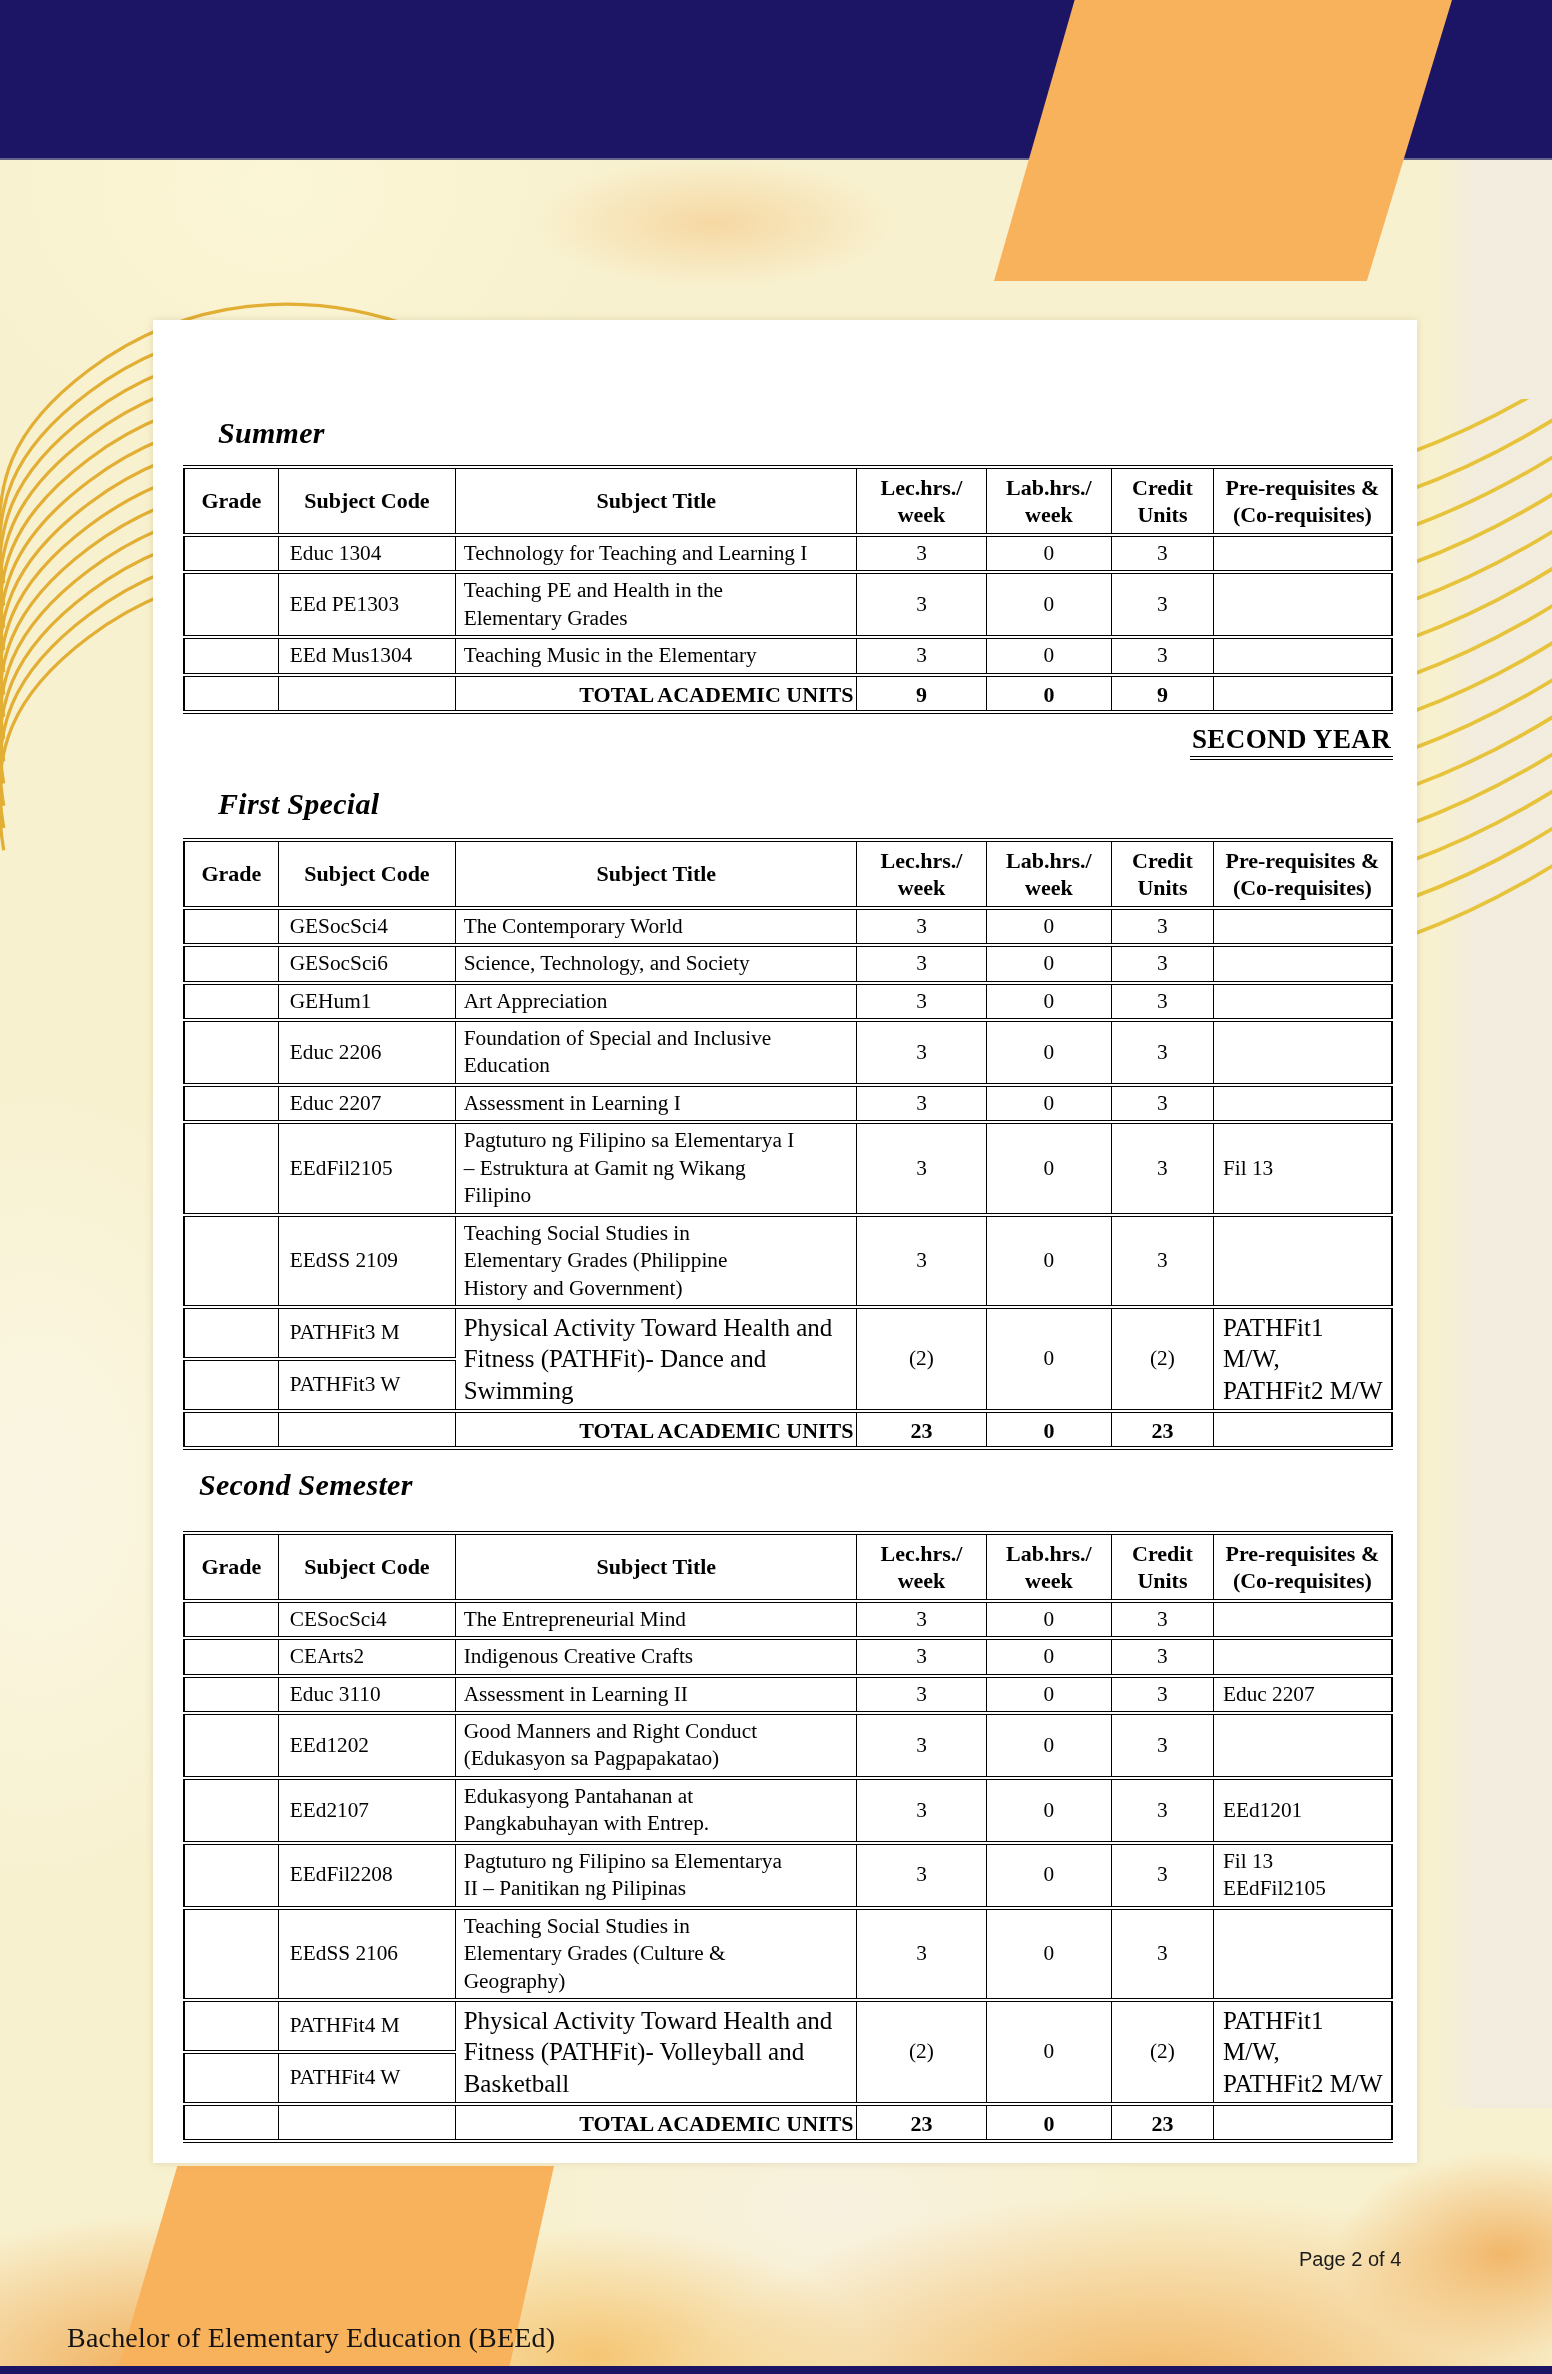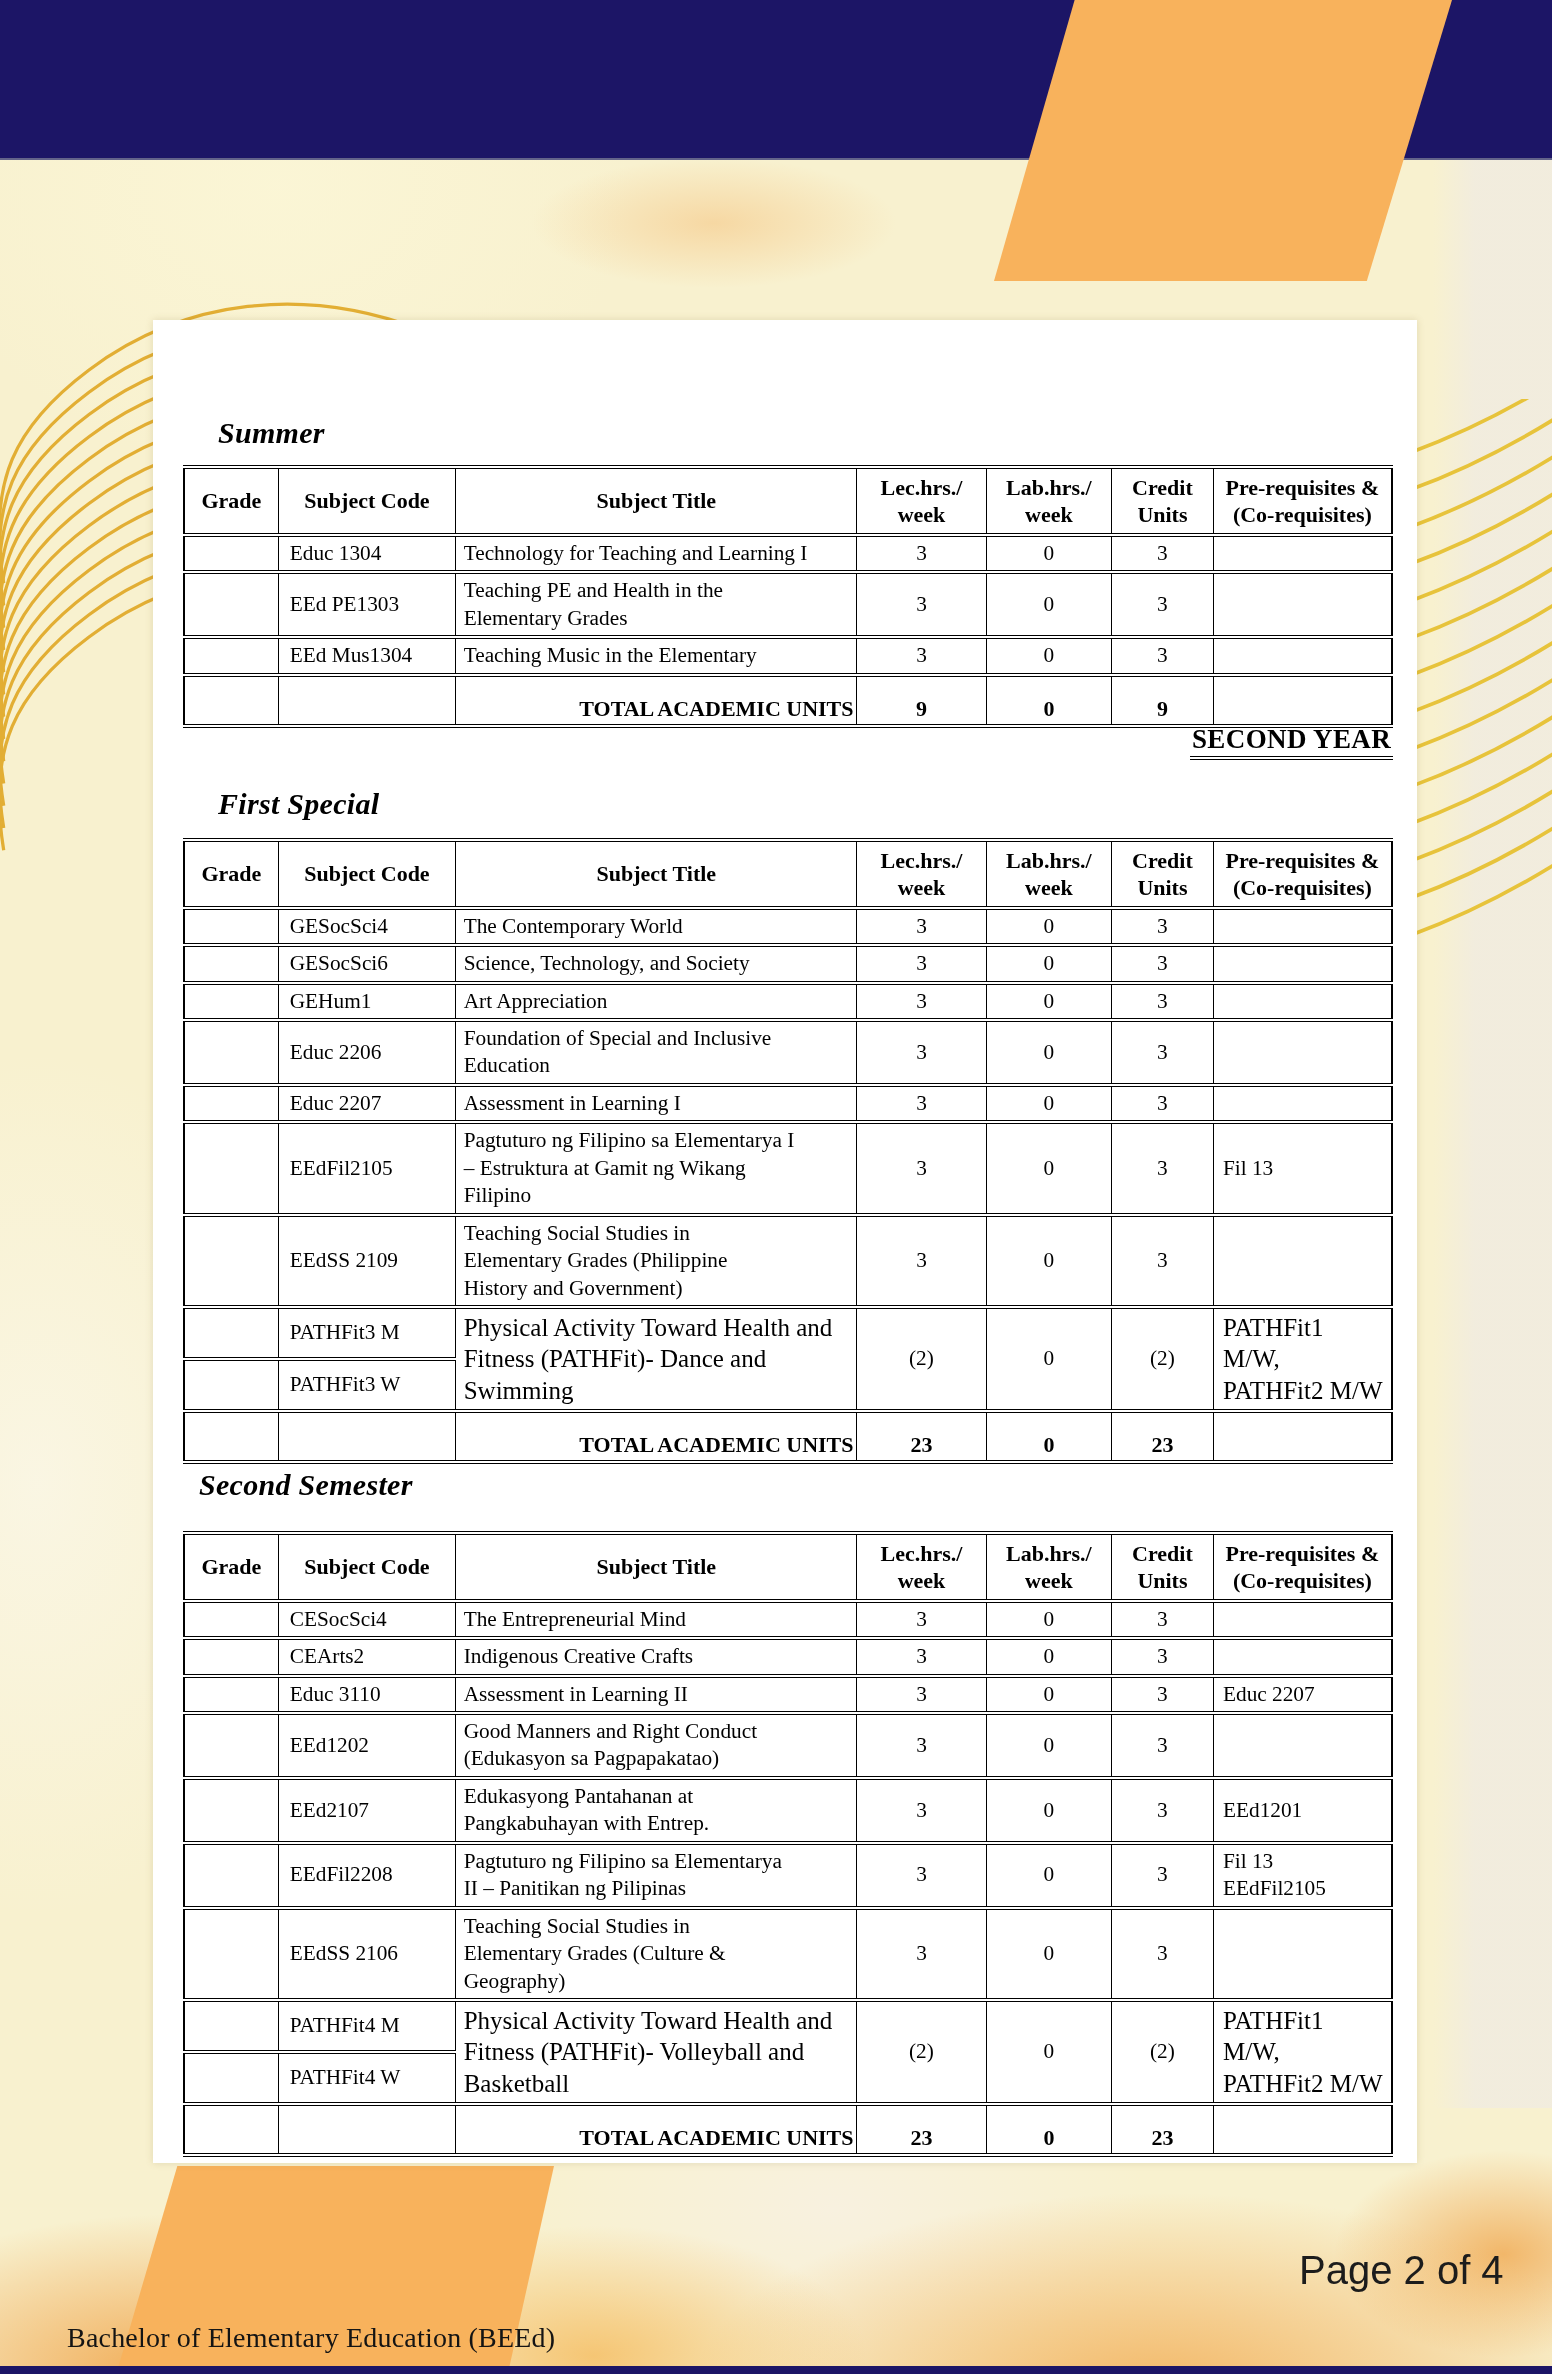--- a/index.html
+++ b/index.html
@@ -35,26 +35,26 @@
   .ctable{position:absolute;border-collapse:collapse;table-layout:fixed;width:1210px;background:#fff;
     font-size:21.3px;border:2.8px solid #000;}
   .ctable th,.ctable td{border-left:1.9px solid #000;border-right:1.9px solid #000;border-top:4.6px double #000;border-bottom:4.6px double #000;overflow:hidden;}
   .ctable thead th{font-weight:bold;text-align:center;white-space:pre-line;padding:4.6px 3.7px;line-height:1.25;font-size:22px;}
   .ctable td{padding:2.8px 7.4px;line-height:1.3;vertical-align:middle;}
   .ctable td.c-code{padding-left:11px;}
   .ctable td.c-title{white-space:pre-line;}
   .ctable td.c-num{text-align:center;padding:2.8px 1.9px;}
   .ctable td.c-prereq{white-space:pre-line;padding-left:9.3px;}
   .ctable td.c-total{font-weight:bold;text-align:right;font-size:22px;padding-right:2.8px;white-space:nowrap;}
-  .ctable tr.total-row td{padding-top:18px;padding-bottom:0.9px;}
+  .ctable tr.total-row td{padding-top:4px;padding-bottom:0.9px;}
   .ctable tr.total-row td.c-num{font-weight:bold;font-size:22px;}
   .ctable td.small{font-size:25px;line-height:1.25;}
   .footer-left{position:absolute;left:67px;top:2277px;font-size:28px;color:#141414;z-index:5;letter-spacing:0.2px;margin-top:45px;}
   .footer-right{position:absolute;left:1299px;top:2248px;font-family:"Liberation Sans","DejaVu Sans",sans-serif;
-    font-size:40px;color:#1c1c1c;z-index:5;}
+    font-size:20px;color:#1c1c1c;z-index:5;}
 </style>
 </head>
 <body>
 
 <div class="canvas">
 
   <div class="right-strip"></div>
 
   <svg class="waves-left" width="890" height="724" viewBox="0 0 960 780" fill="none">
     <defs>

